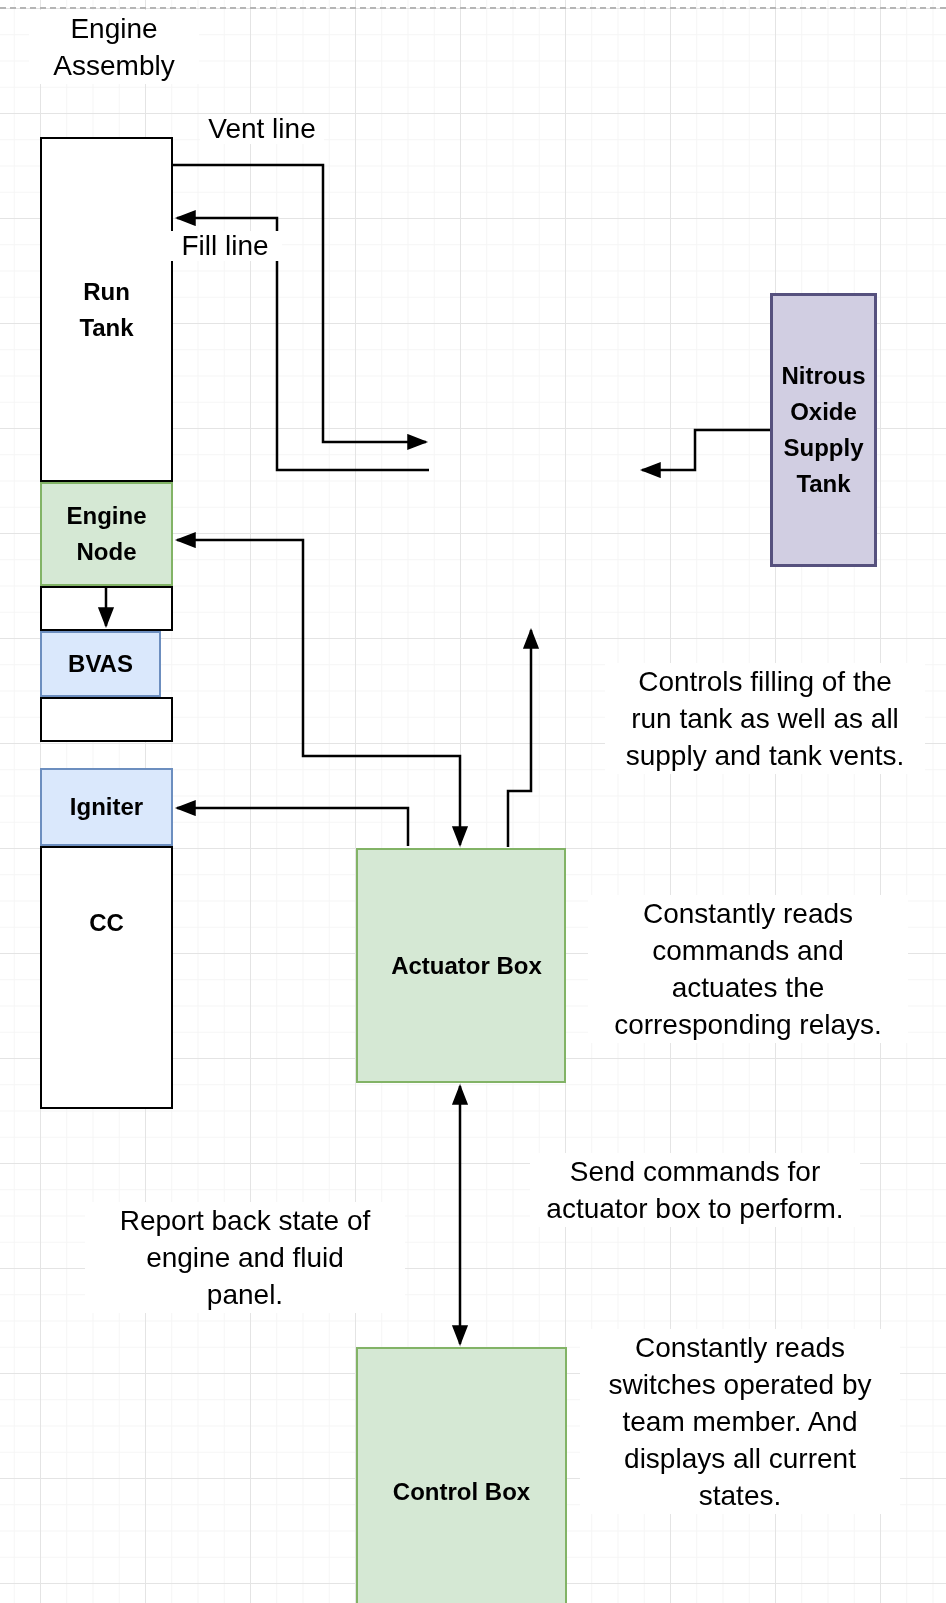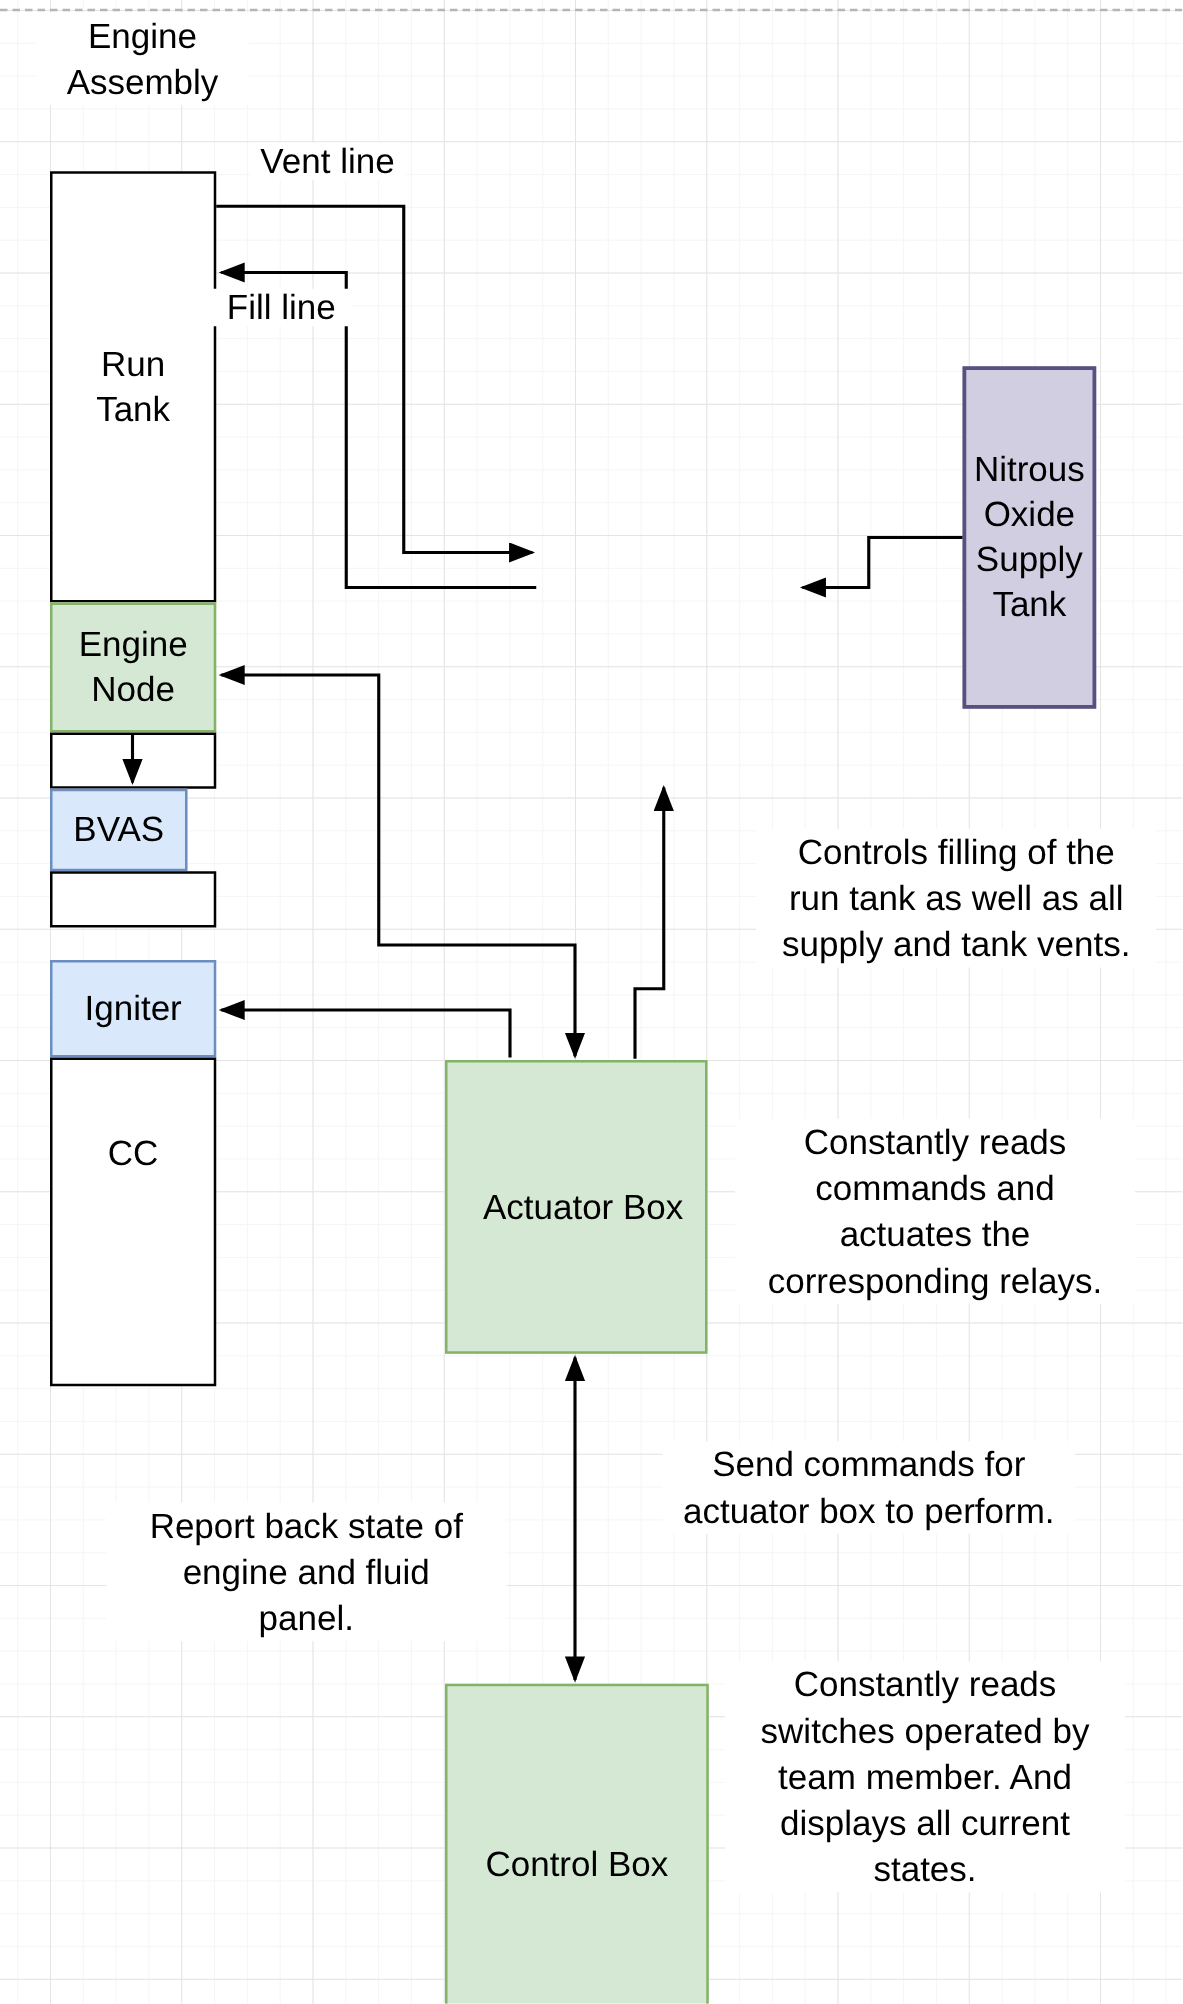--- a/index.html
+++ b/index.html
@@ -18,22 +18,23 @@
     background-position:40px 8px;
     overflow:hidden;
   }
   .page-edge{
     position:absolute;left:0;top:7px;width:946px;height:0;
     border-top:2px dashed #b5b5b5;
   }
   .box{
     position:absolute;box-sizing:border-box;
     display:flex;align-items:center;justify-content:center;
-    text-align:center;font-size:28px;line-height:36px;
+    text-align:center;font-size:24px;line-height:36px;
     white-space:pre-line;
+    font-weight:bold;
   }
   .plain{background:#ffffff;border:2px solid #000000;}
   .green{background:#d5e8d4;border:2px solid #82b366;}
   .blue{background:#dae8fc;border:2px solid #6c8ebf;}
   .purple{background:#d1cee2;border:3px solid #56517e;}
   .note{
     position:absolute;box-sizing:border-box;
     background:#ffffff;text-align:center;
     font-size:28px;line-height:37px;white-space:pre-line;
   }
@@ -51,21 +52,21 @@
   <div class="page-edge"></div>
 
   <div class="note" style="left:29px;top:10px;width:170px;">Engine
 Assembly</div>
 
   <div class="box plain" style="left:40px;top:137px;width:133px;height:345px;">Run
 Tank</div>
   <div class="box green" style="left:40px;top:482px;width:133px;height:104px;">Engine
 Node</div>
   <div class="box plain" style="left:40px;top:586px;width:133px;height:45px;"></div>
-  <div class="box blue" style="left:40px;top:631px;width:110px;height:66px;">BVAS</div>
+  <div class="box blue" style="left:40px;top:631px;width:121px;height:66px;">BVAS</div>
   <div class="box plain" style="left:40px;top:697px;width:133px;height:45px;"></div>
   <div class="box blue" style="left:40px;top:768px;width:133px;height:78px;">Igniter</div>
   <div class="box plain" style="left:40px;top:846px;width:133px;height:263px;align-items:flex-start;padding-top:57px;text-align:center;">CC</div>
 
   <div class="box purple" style="left:770px;top:293px;width:107px;height:274px;">Nitrous
 Oxide
 Supply
 Tank</div>
   <div class="box green" style="left:356px;top:848px;width:210px;height:235px;padding-left:11px;">Actuator Box</div>
   <div class="box green" style="left:356px;top:1347px;width:211px;height:289px;">Control Box</div>

